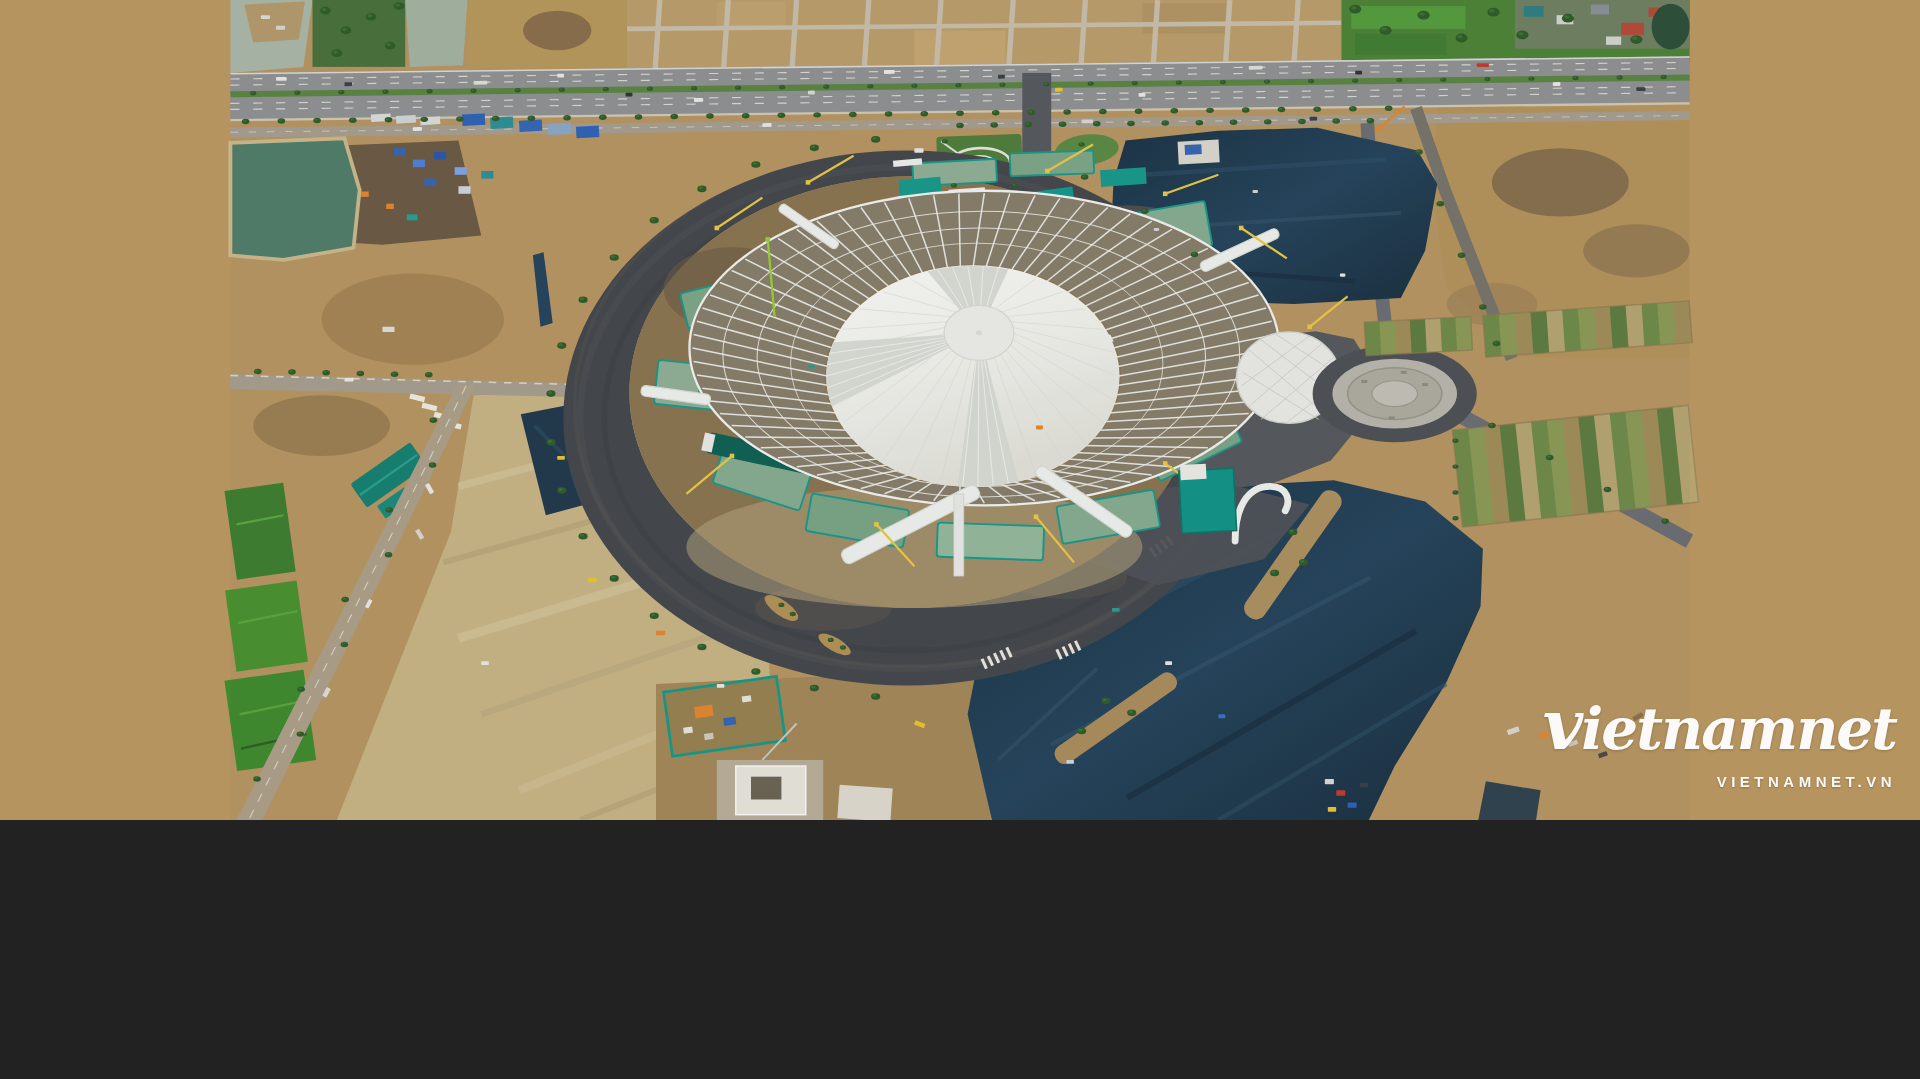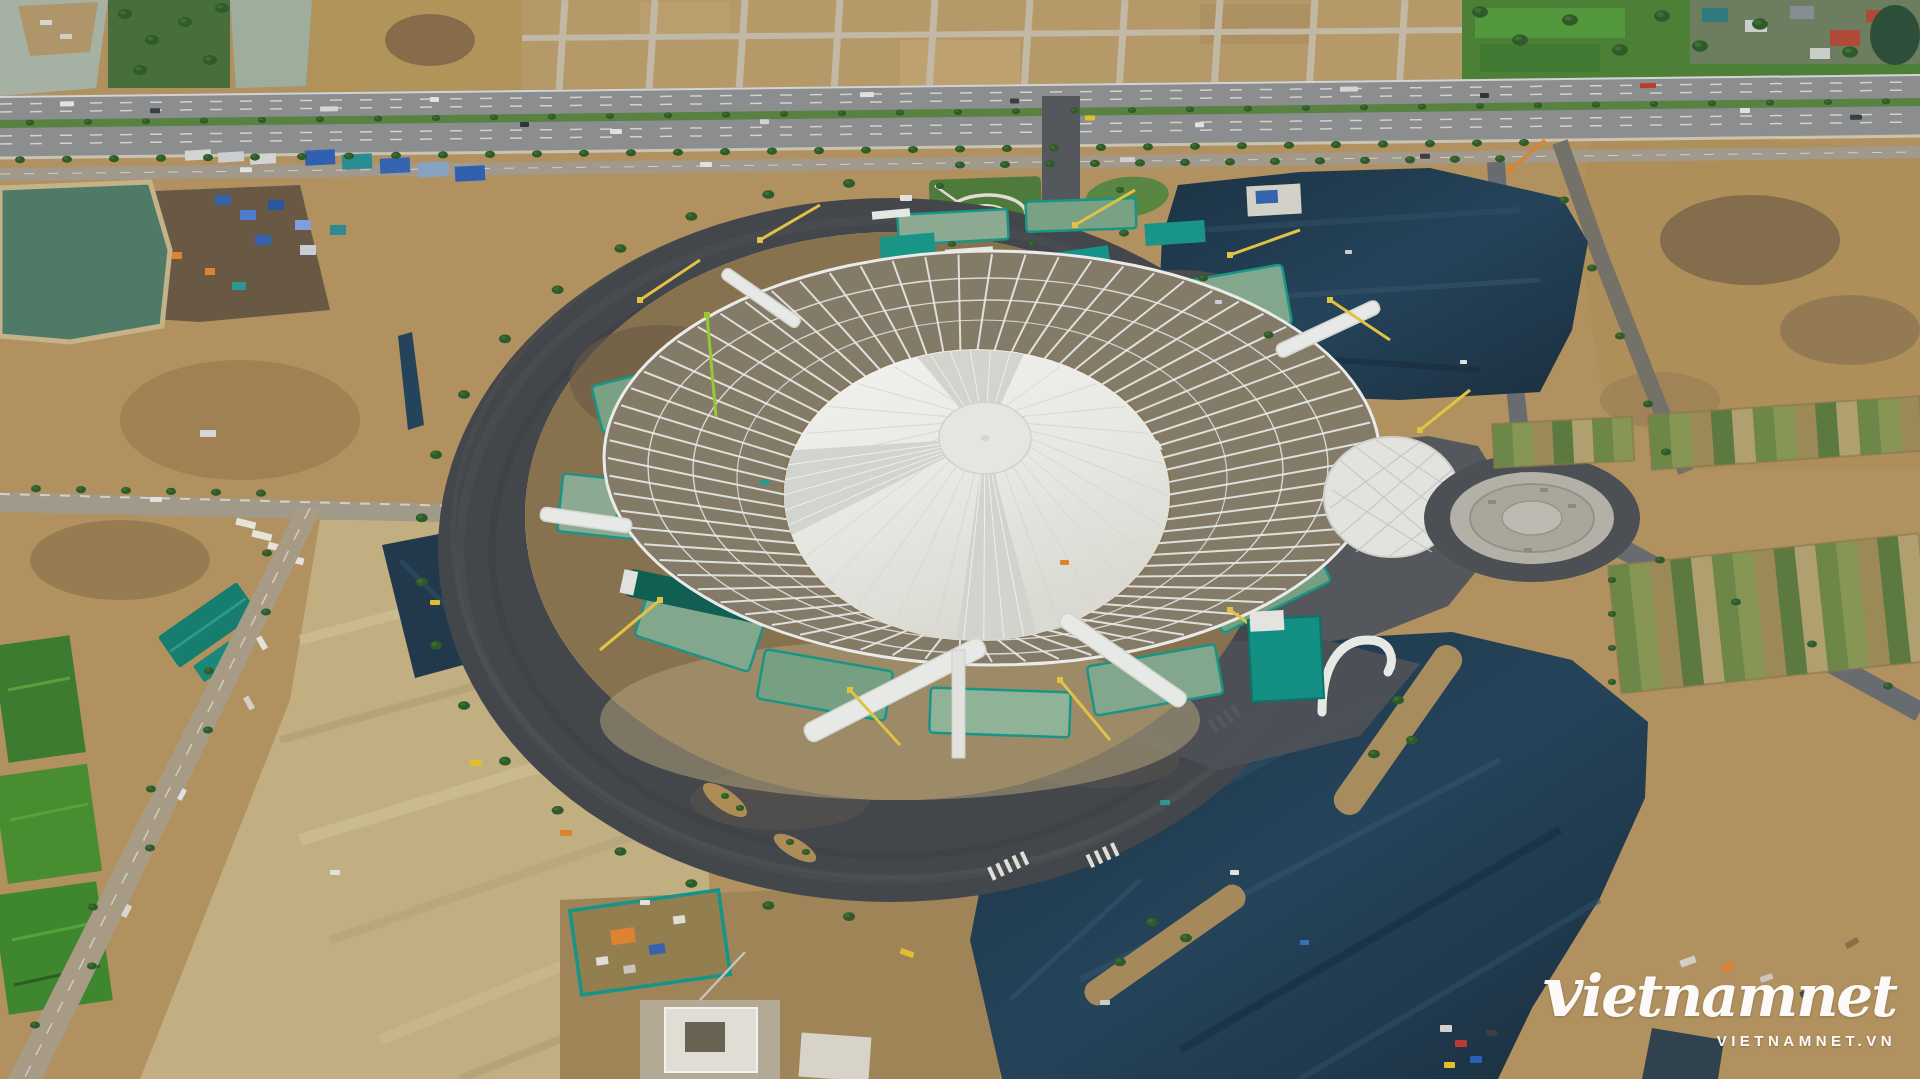--- a/index.html
+++ b/index.html
@@ -1,26 +1,26 @@
 <!DOCTYPE html>
 <html><head>
 <meta charset="utf-8">
 <style>
   html,body{margin:0;padding:0;background:#222;}
-  .stage{position:relative;width:1920px;height:1079px;overflow:hidden;background:#b6945f;
+  .stage{position:relative;width:1920px;height:820px;overflow:hidden;background:#b6945f;
          font-family:"Liberation Sans", sans-serif;}
   .stage svg{position:absolute;left:0;top:0;width:100%;height:100%;display:block;}
   .watermark{position:absolute;right:24px;bottom:30px;text-align:right;color:#fff;opacity:.96;
              pointer-events:none;}
   .wm-script{font-family:"DejaVu Serif", serif;font-style:italic;font-weight:bold;
              font-size:58px;line-height:60px;letter-spacing:-2px;
              text-shadow:0 1px 3px rgba(40,30,10,.25);}
   .wm-script::first-letter{font-size:120%;}
   .wm-caps{font-family:"Liberation Sans", sans-serif;font-weight:bold;font-size:15px;
-           letter-spacing:4.5px;margin-top:6px;text-shadow:0 1px 2px rgba(40,30,10,.3);}
+           letter-spacing:4.5px;margin-top:14px;text-shadow:0 1px 2px rgba(40,30,10,.3);}
 </style>
 </head>
 <body>
 
 <div class="stage">
 <svg viewBox="0 0 1920 1079">
   <defs>
     <linearGradient id="lg-mem" x1="0" y1="0" x2="0.4" y2="1">
       <stop offset="0" stop-color="#f8f8f5"></stop>
           <stop offset="0.55" stop-color="#efefe9"></stop>

